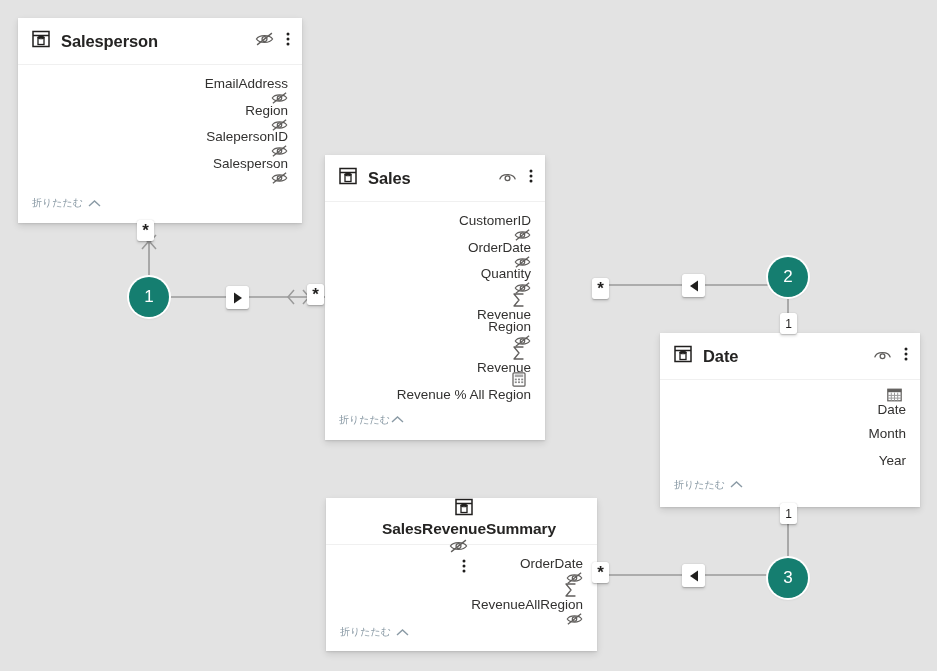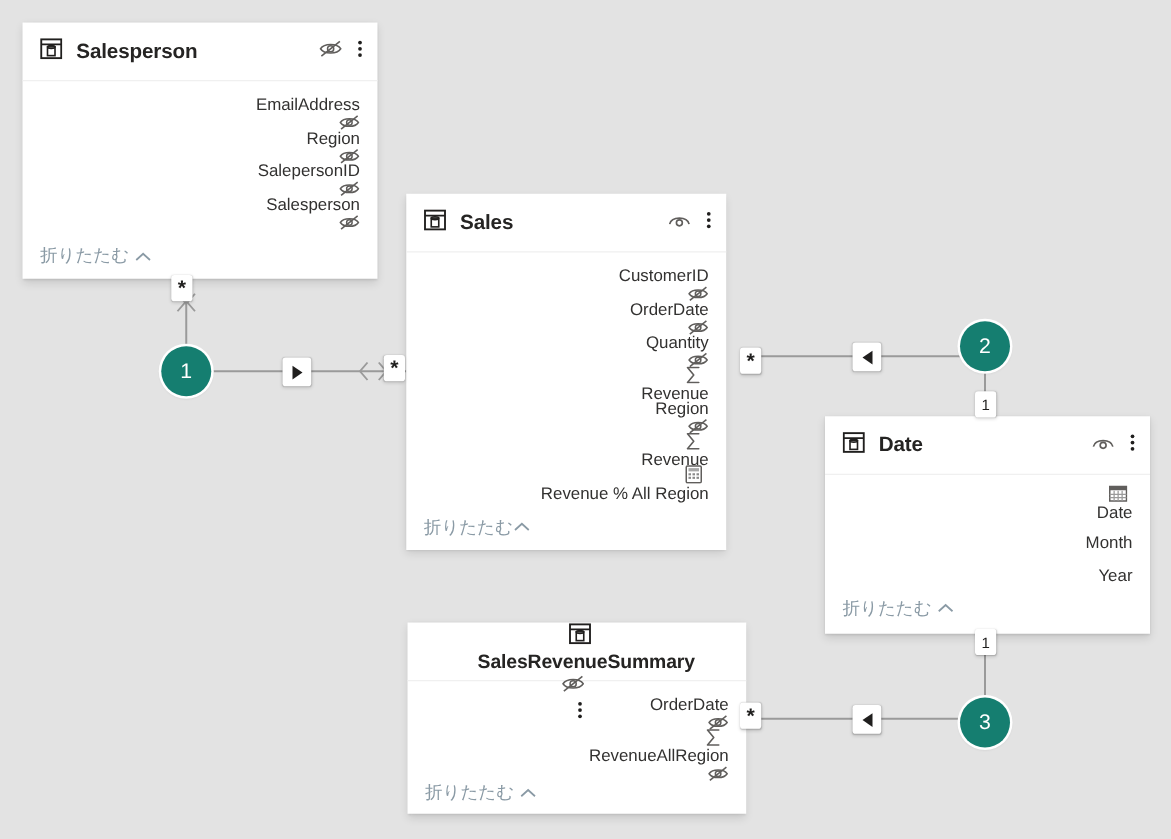--- a/index.html
+++ b/index.html
@@ -77,21 +77,21 @@
     white-space: nowrap;
   }
   .field-spacer { flex: 1 1 auto; }
 
   .collapse-row {
     padding: 10px 0 12px 14px;
     display: flex;
     align-items: center;
   }
   .collapse-text {
-    font-size: 14px;
+    font-size: 10px;
     color: #8a9aa5;
     white-space: nowrap;
   }
   .chev {
     margin-left: 5px;
     display: inline-flex;
   }
 
   
   .rel-svg {
@@ -279,21 +279,21 @@
     <div class="collapse-row">
       <span class="collapse-text">折りたたむ</span>
       <span class="chev">
         <svg width="13" height="9" viewBox="0 0 13 9">
           <path d="M1 7 L6.5 2 L12 7" fill="none" stroke="#8a9aa5" stroke-width="1.4"></path>
         </svg>
       </span>
     </div>
   </div>
 
-  <div class="table-card" style="left:325px; top:155px; width:256px; height:285px;">
+  <div class="table-card" style="left:325px; top:155px; width:220px; height:285px;">
     <div class="card-header">
       <span>
         <svg width="18" height="18" viewBox="0 0 18 18">
           <rect x="1" y="1.5" width="16" height="15" fill="none" stroke="#201f1e" stroke-width="1.5"></rect>
           <line x1="1" y1="5.5" x2="17" y2="5.5" stroke="#201f1e" stroke-width="1.5"></line>
           <rect x="6" y="7.5" width="6" height="7" fill="none" stroke="#201f1e" stroke-width="1.3"></rect>
           <ellipse cx="9" cy="7.6" rx="3" ry="1.2" fill="none" stroke="#201f1e" stroke-width="1.1"></ellipse>
         </svg>
       </span>
       <span class="card-title">Sales</span>

